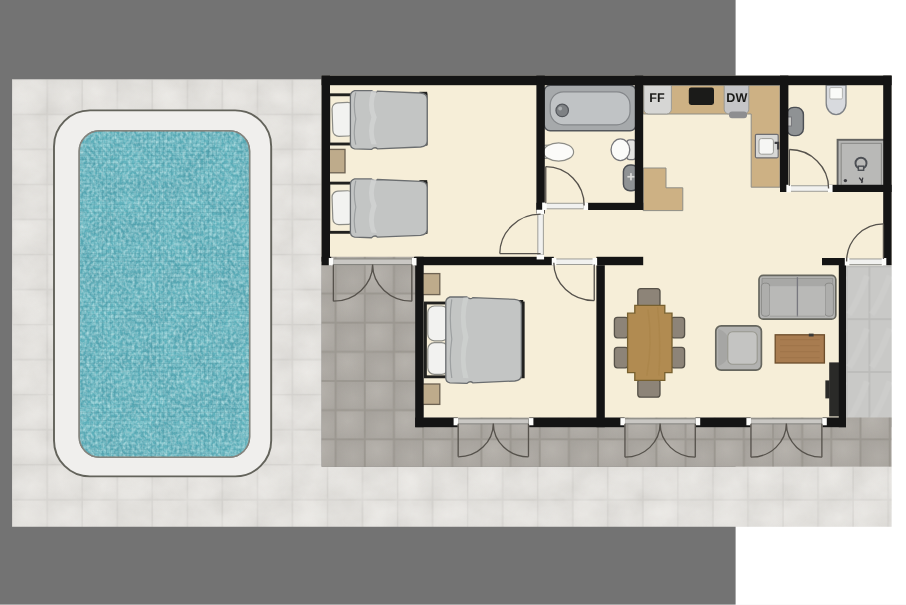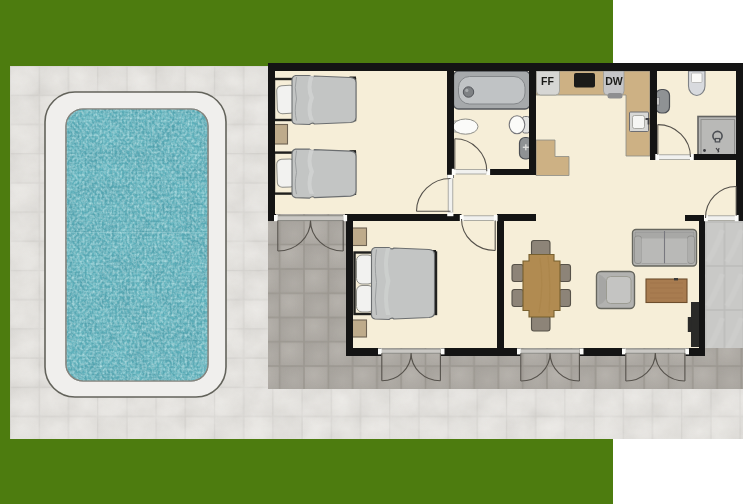--- a/index.html
+++ b/index.html
@@ -1,16 +1,16 @@
 <!DOCTYPE html>
 <html><head>
 <meta charset="utf-8">
 <style>
   html,body{margin:0;padding:0;background:#ffffff;}
-  #plan{position:relative;width:613px;height:504px;background:#4d7c0f;font-family:"Liberation Sans", sans-serif;}
+  #plan{position:relative;width:613px;height:504px;background:#737373;font-family:"Liberation Sans", sans-serif;}
 </style>
 </head>
 <body>
 <div id="plan">
 <svg width="755" height="504" viewBox="0 0 755 504" xmlns="http://www.w3.org/2000/svg">
 <defs>
   <radialGradient id="dg" cx="0.4" cy="0.4" r="0.8">
     <stop offset="0" stop-color="#e4e2de"></stop>
     <stop offset="0.7" stop-color="#dddbd7"></stop>
     <stop offset="1" stop-color="#d7d5d1"></stop>

